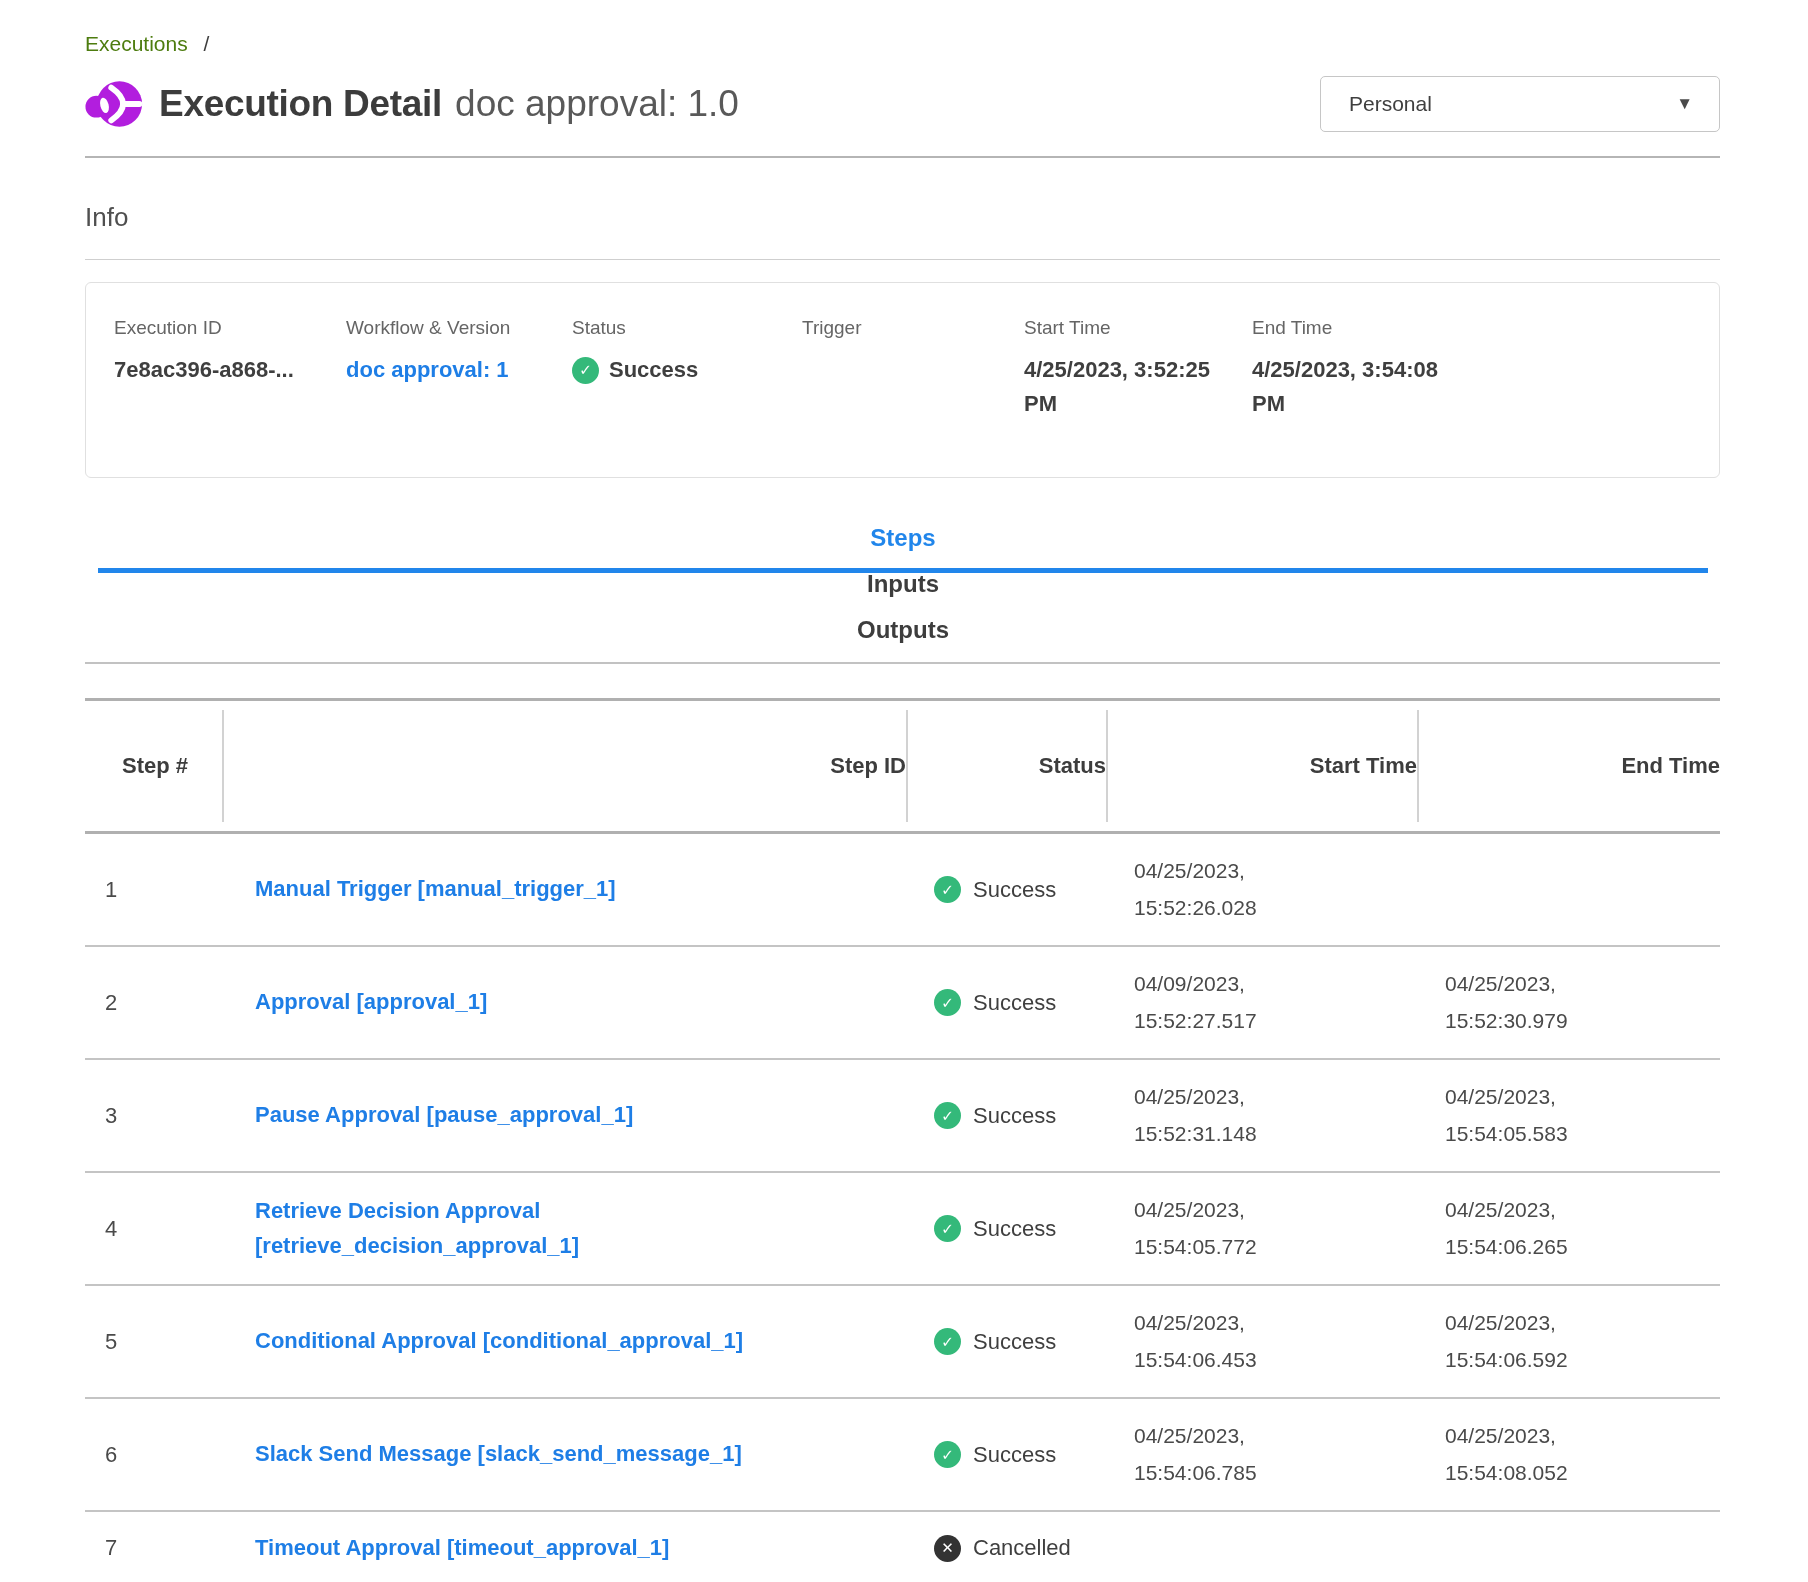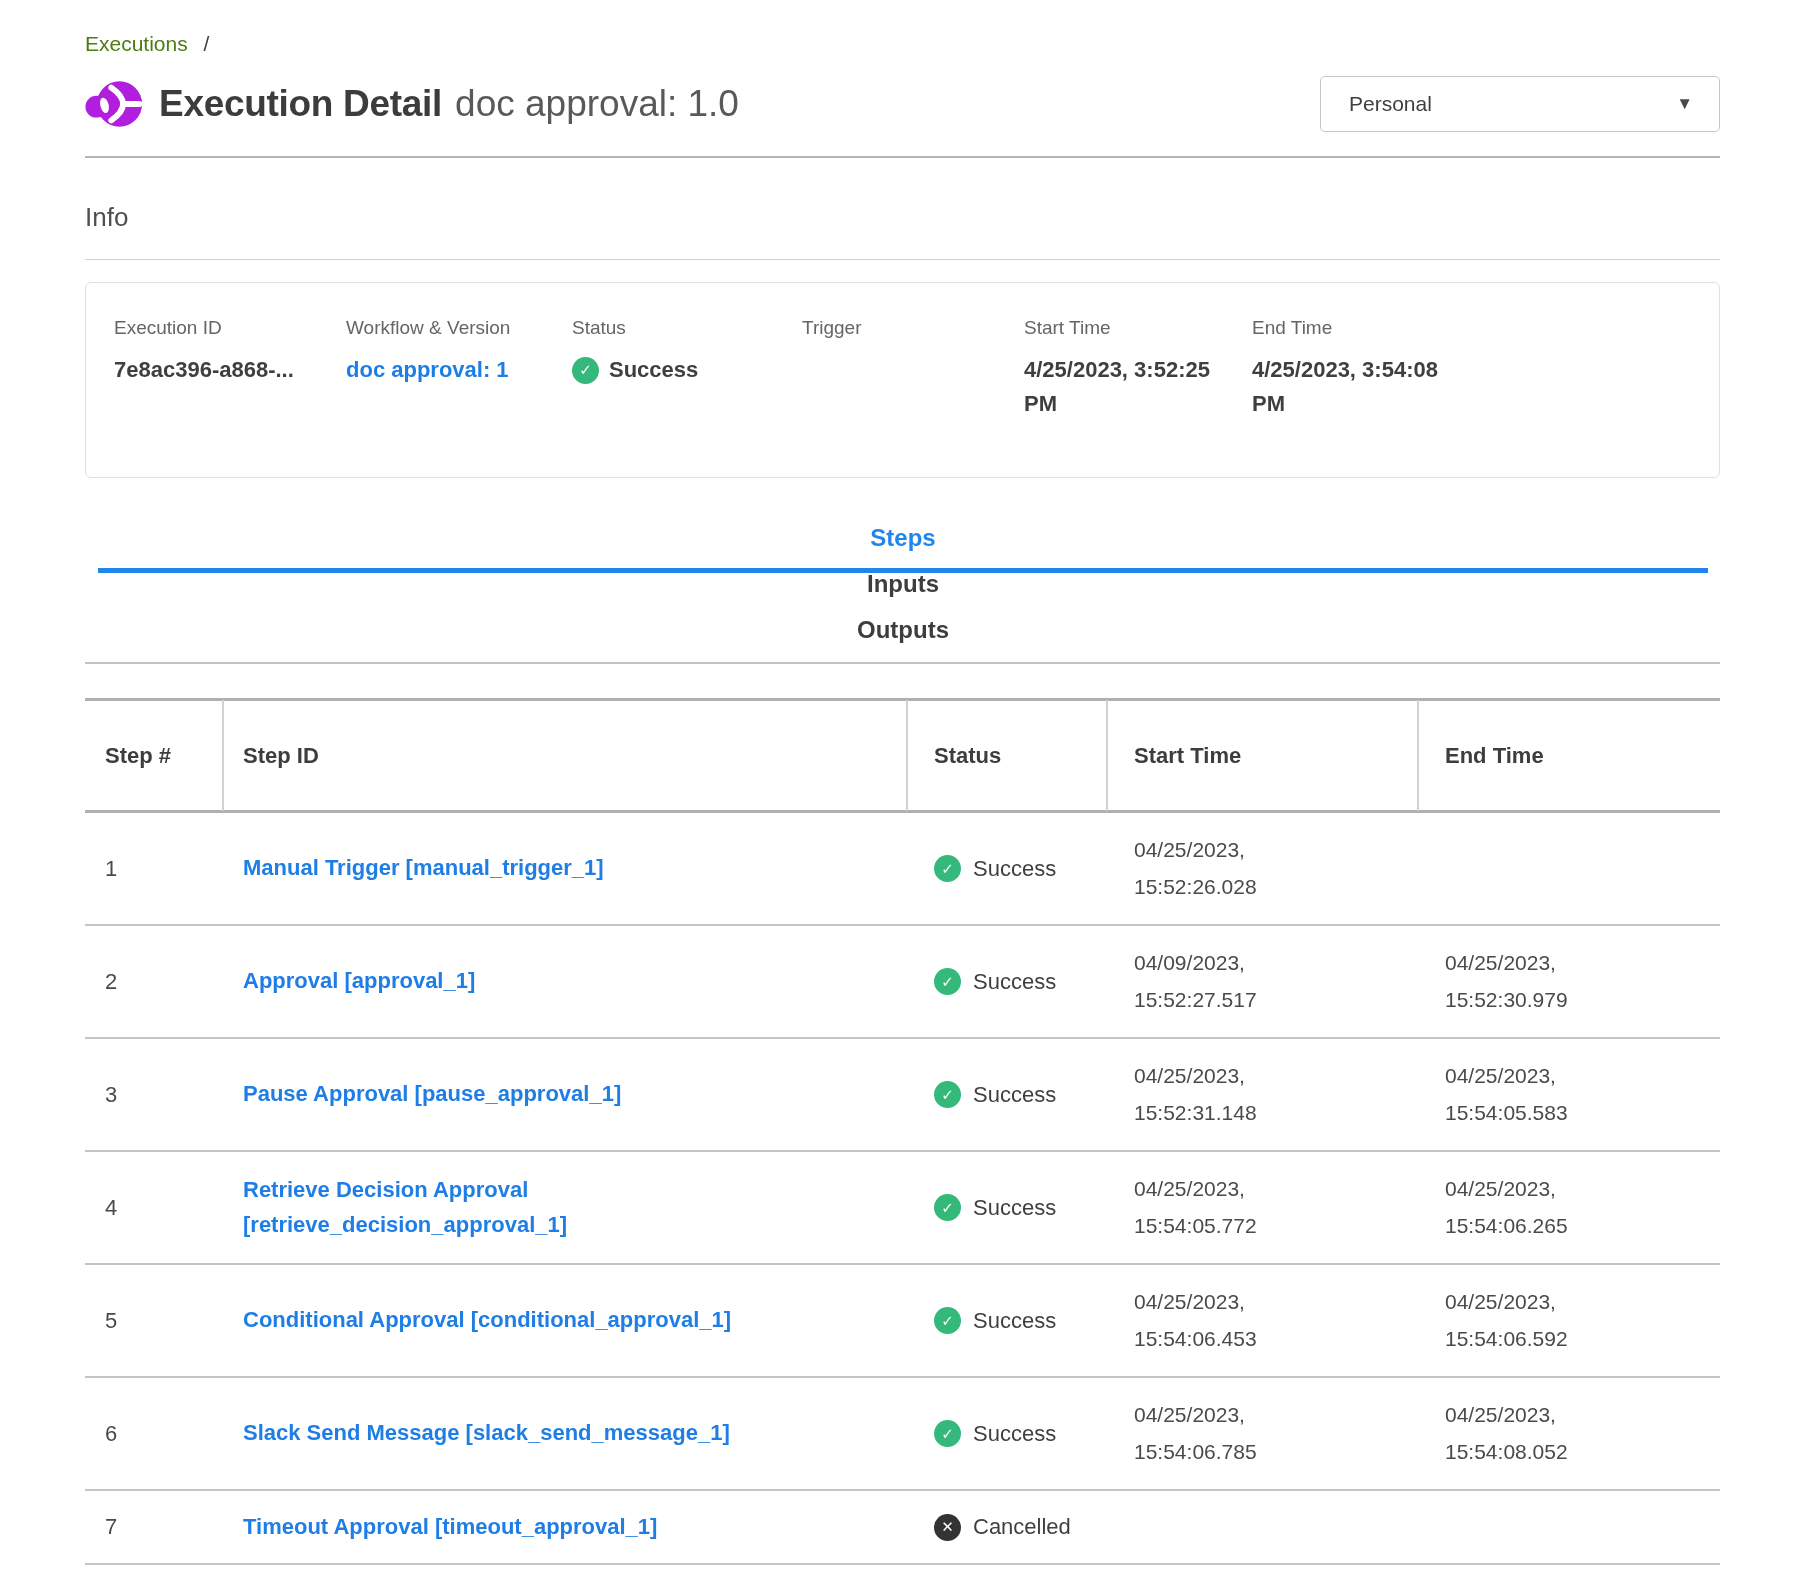--- a/index.html
+++ b/index.html
@@ -48,34 +48,34 @@
   
   .tabs { margin-top:46px; display:flex; padding-left:13px; border-bottom:2px solid #c2c2c2;flex-direction:column; }
   .tab { background:none; border:none; font-family:inherit; font-size:24px; font-weight:600;
     color:#3d3d3d; padding:0 27px 18px 27px; margin-right:12px; cursor:pointer; position:relative; }
   .tab.active { color:#2186eb; }
   .tab.active::after { content:""; position:absolute; left:0; right:0; bottom:-3px; height:5px; background:#2186eb; }
 
   
   .steps-table { margin-top:34px; }
   .thead { display:grid; grid-template-columns:137px 684px 200px 311px 303px;
-    border-top:3px solid #b0b0b0; border-bottom:3px solid #b0b0b0; height:115px; align-items:center; }
+    border-top:3px solid #b0b0b0; border-bottom:3px solid #b0b0b0; height:136px; align-items:center;text-align:right; }
   .th { font-size:22px; font-weight:bold; color:#3d3d3d; padding-left:21px; position:relative; line-height:1.45; }
   .th:first-child { padding-left:20px; padding-right:34px; }
   .th + .th::before { content:""; position:absolute; left:0; top:-40px; bottom:-40px; width:1.5px; background:#d2d2d2; }
   .th.th-status, .th.th-start, .th.th-end { padding-left:28px; }
 
   .trow { display:grid; grid-template-columns:137px 684px 200px 311px 303px;
     align-items:center; min-height:113px; border-bottom:2px solid #c4c4c4; }
   .trow.compact { min-height:74px; }
   .c { font-size:22px; }
   .c-num { padding-left:20px; color:#4a4a4a; }
   .c-id { padding-left:21px; }
   .c-id .link { color:#1e7ee6; font-weight:600; text-decoration:none; cursor:pointer;
-    display:inline-block; max-width:560px; line-height:1.55; }
+    display:inline-block; max-width:560px; line-height:1.55;margin-left:12px; }
   .c-status { padding-left:28px; display:flex; align-items:center; gap:12px; color:#3f3f3f; }
   .c-time { padding-left:28px; font-size:21px; color:#4a4a4a; line-height:1.72; }
   .c-time .twrap { display:inline-block; max-width:175px; }
 
   .bottom-strip { width:1808px; height:25px; background:#f7f7f7; }
 </style>
 </head>
 <body>
 
 <div class="content">

